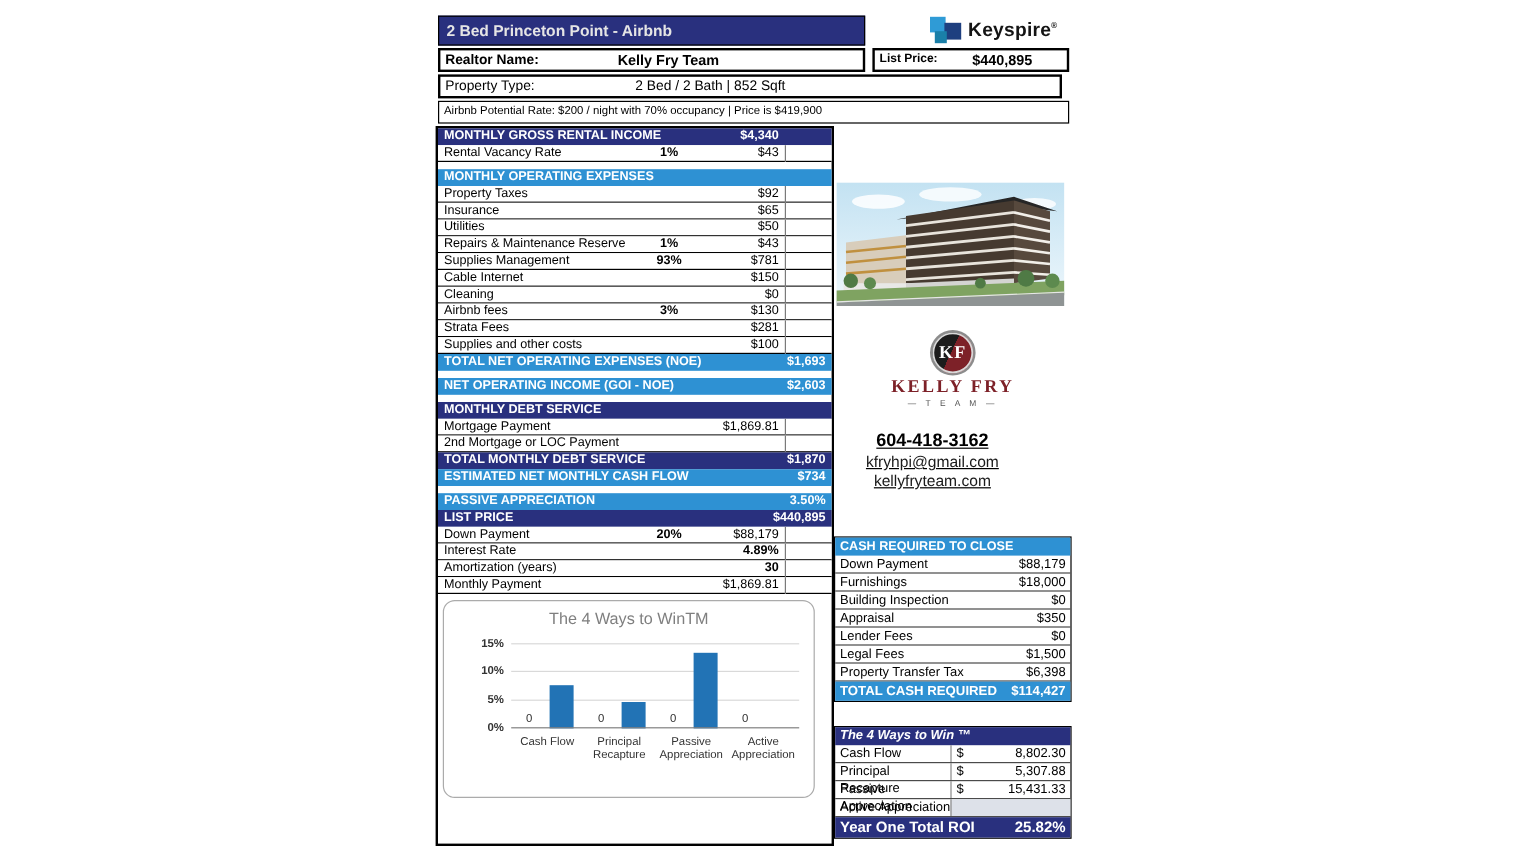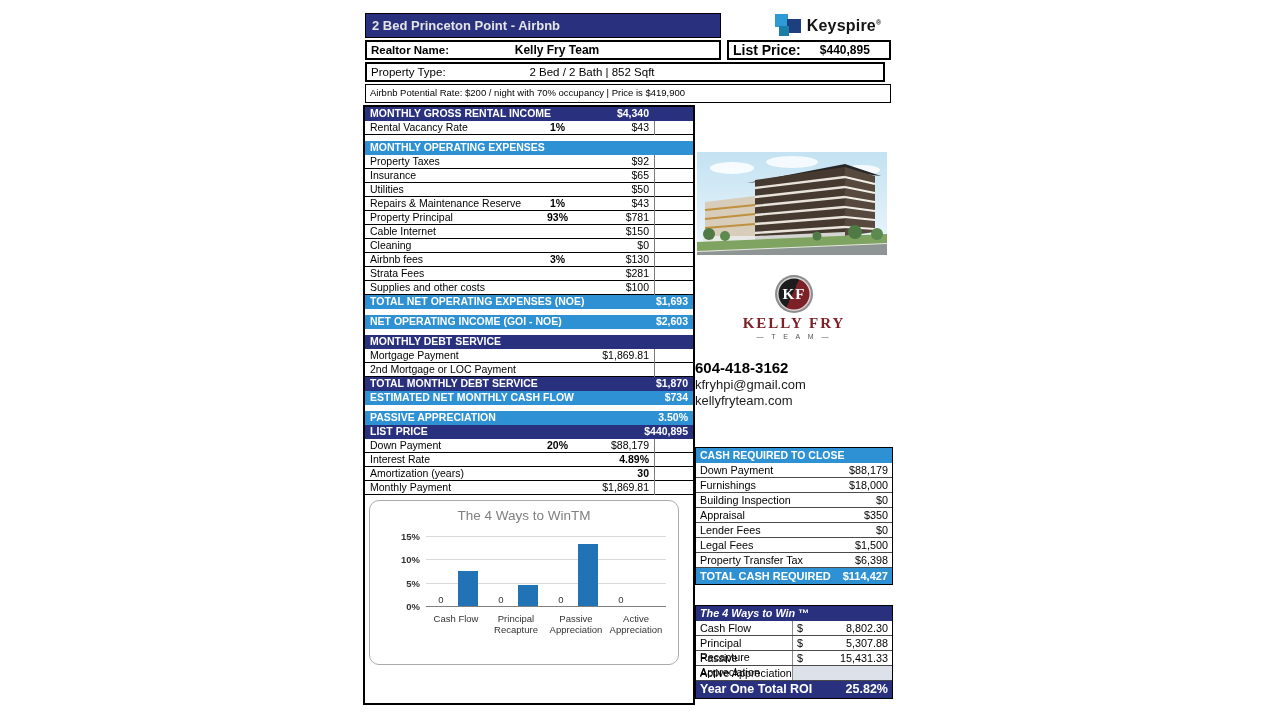--- a/index.html
+++ b/index.html
@@ -17,21 +17,21 @@
   .k1{left:0;top:1px;width:13px;height:13px;background:#2F9BD6;}
   .k2{left:12px;top:6px;width:14px;height:14px;background:#1E3F7F;}
   .k3{left:4px;top:13px;width:10px;height:10px;background:#1A7FA8;}
   .kname{font-size:16px;font-weight:600;color:#141414;letter-spacing:.2px;}
   .kreg{font-size:7px;vertical-align:super;color:#141414;}
 
   .realtorrow{left:2px;top:27px;width:356px;height:20px;border:2px solid #000;background:#fff;}
   .realtorrow .lab{position:absolute;left:4px;top:0;font-weight:bold;font-size:11.5px;line-height:16px;}
   .realtorrow .val{position:absolute;left:40px;width:300px;top:0;text-align:center;font-weight:bold;font-size:12px;line-height:16px;}
   .listbox{left:364px;top:27px;width:164px;height:20px;border:2px solid #000;background:#fff;display:flex;}
-  .listbox .lab{font-weight:bold;font-size:14px;line-height:16px;padding-left:4px;}
+  .listbox .lab{font-weight:bold;font-size:10px;line-height:16px;padding-left:4px;}
   .listbox .val{flex:1;text-align:center;font-weight:bold;font-size:12px;line-height:16px;}
   .proprow{left:2px;top:49px;width:520px;height:20px;border:2px solid #000;background:#fff;}
   .proprow .lab{position:absolute;left:4px;top:0;font-size:11.5px;line-height:16px;}
   .proprow .val{position:absolute;left:60px;width:330px;top:0;text-align:center;font-size:11.5px;line-height:16px;}
   .noterow{left:2px;top:71px;width:526px;height:19px;border:1px solid #000;background:#fff;
            font-size:9.5px;line-height:16px;padding-left:4px;}
 
   
   .leftblock{left:0;top:92px;width:332px;height:600px;border:2px solid #000;background:#fff;}
   .lrow{position:relative;height:14px;box-sizing:border-box;font-size:10.5px;line-height:13px;}
@@ -67,21 +67,21 @@
   .propimg{left:334px;top:139px;width:190px;height:103px;}
   .agentlogo{left:332px;top:264px;width:198px;text-align:center;}
   .kfcircle{display:inline-block;width:34px;height:34px;border-radius:50%;
             background:linear-gradient(115deg,#1c1c1c 47%,#7d2128 47%);
             box-shadow:0 0 0 2px #8c8c8c, inset 0 0 0 1.5px #d9d9d9;
             color:#fff;font-family:"Liberation Serif",serif;font-weight:bold;font-size:15px;
             line-height:34px;letter-spacing:1px;}
   .kfname{margin-top:4px;color:#7d2128;font-family:"Liberation Serif",serif;font-weight:bold;
           font-size:15px;letter-spacing:2px;}
   .kfteam{margin-top:1px;color:#555;font-size:7px;letter-spacing:3px;}
-  .contact{left:332px;top:346px;width:198px;text-align:left;}
+  .contact{left:315px;top:346px;width:198px;text-align:center;text-decoration:underline;}
   .phone{font-weight:bold;font-size:15px;line-height:18px;}
   .email,.website{font-size:13px;line-height:16px;color:#1a1a1a;}
 
   .rtable{left:332px;top:434px;width:198px;border:1px solid #000;background:#fff;}
   .rhead{height:15px;background:#2E91D3;color:#fff;font-weight:bold;font-size:10.5px;
          line-height:15px;padding-left:4px;}
   .rrow{height:15px;box-sizing:border-box;border-bottom:1px solid #4a4a4a;display:flex;
         justify-content:space-between;padding:0 4px;font-size:10.8px;line-height:14px;}
   .rtotal{height:16px;background:#2E91D3;color:#fff;font-weight:bold;font-size:11px;
           line-height:16px;display:flex;justify-content:space-between;padding:0 4px;}
@@ -178,21 +178,21 @@
             <span class="val vcol">$50</span>
           </div>
 
           <div class="lrow plain">
             <span class="lbl">Repairs &amp; Maintenance Reserve</span>
             <span class="pct">1%</span>
             <span class="val vcol">$43</span>
           </div>
 
           <div class="lrow plain">
-            <span class="lbl">Property Principal</span>
+            <span class="lbl">Supplies Management</span>
             <span class="pct">93%</span>
             <span class="val vcol">$781</span>
           </div>
 
           <div class="lrow plain">
             <span class="lbl">Cable Internet</span>
             <span class="pct"></span>
             <span class="val vcol">$150</span>
           </div>
 

